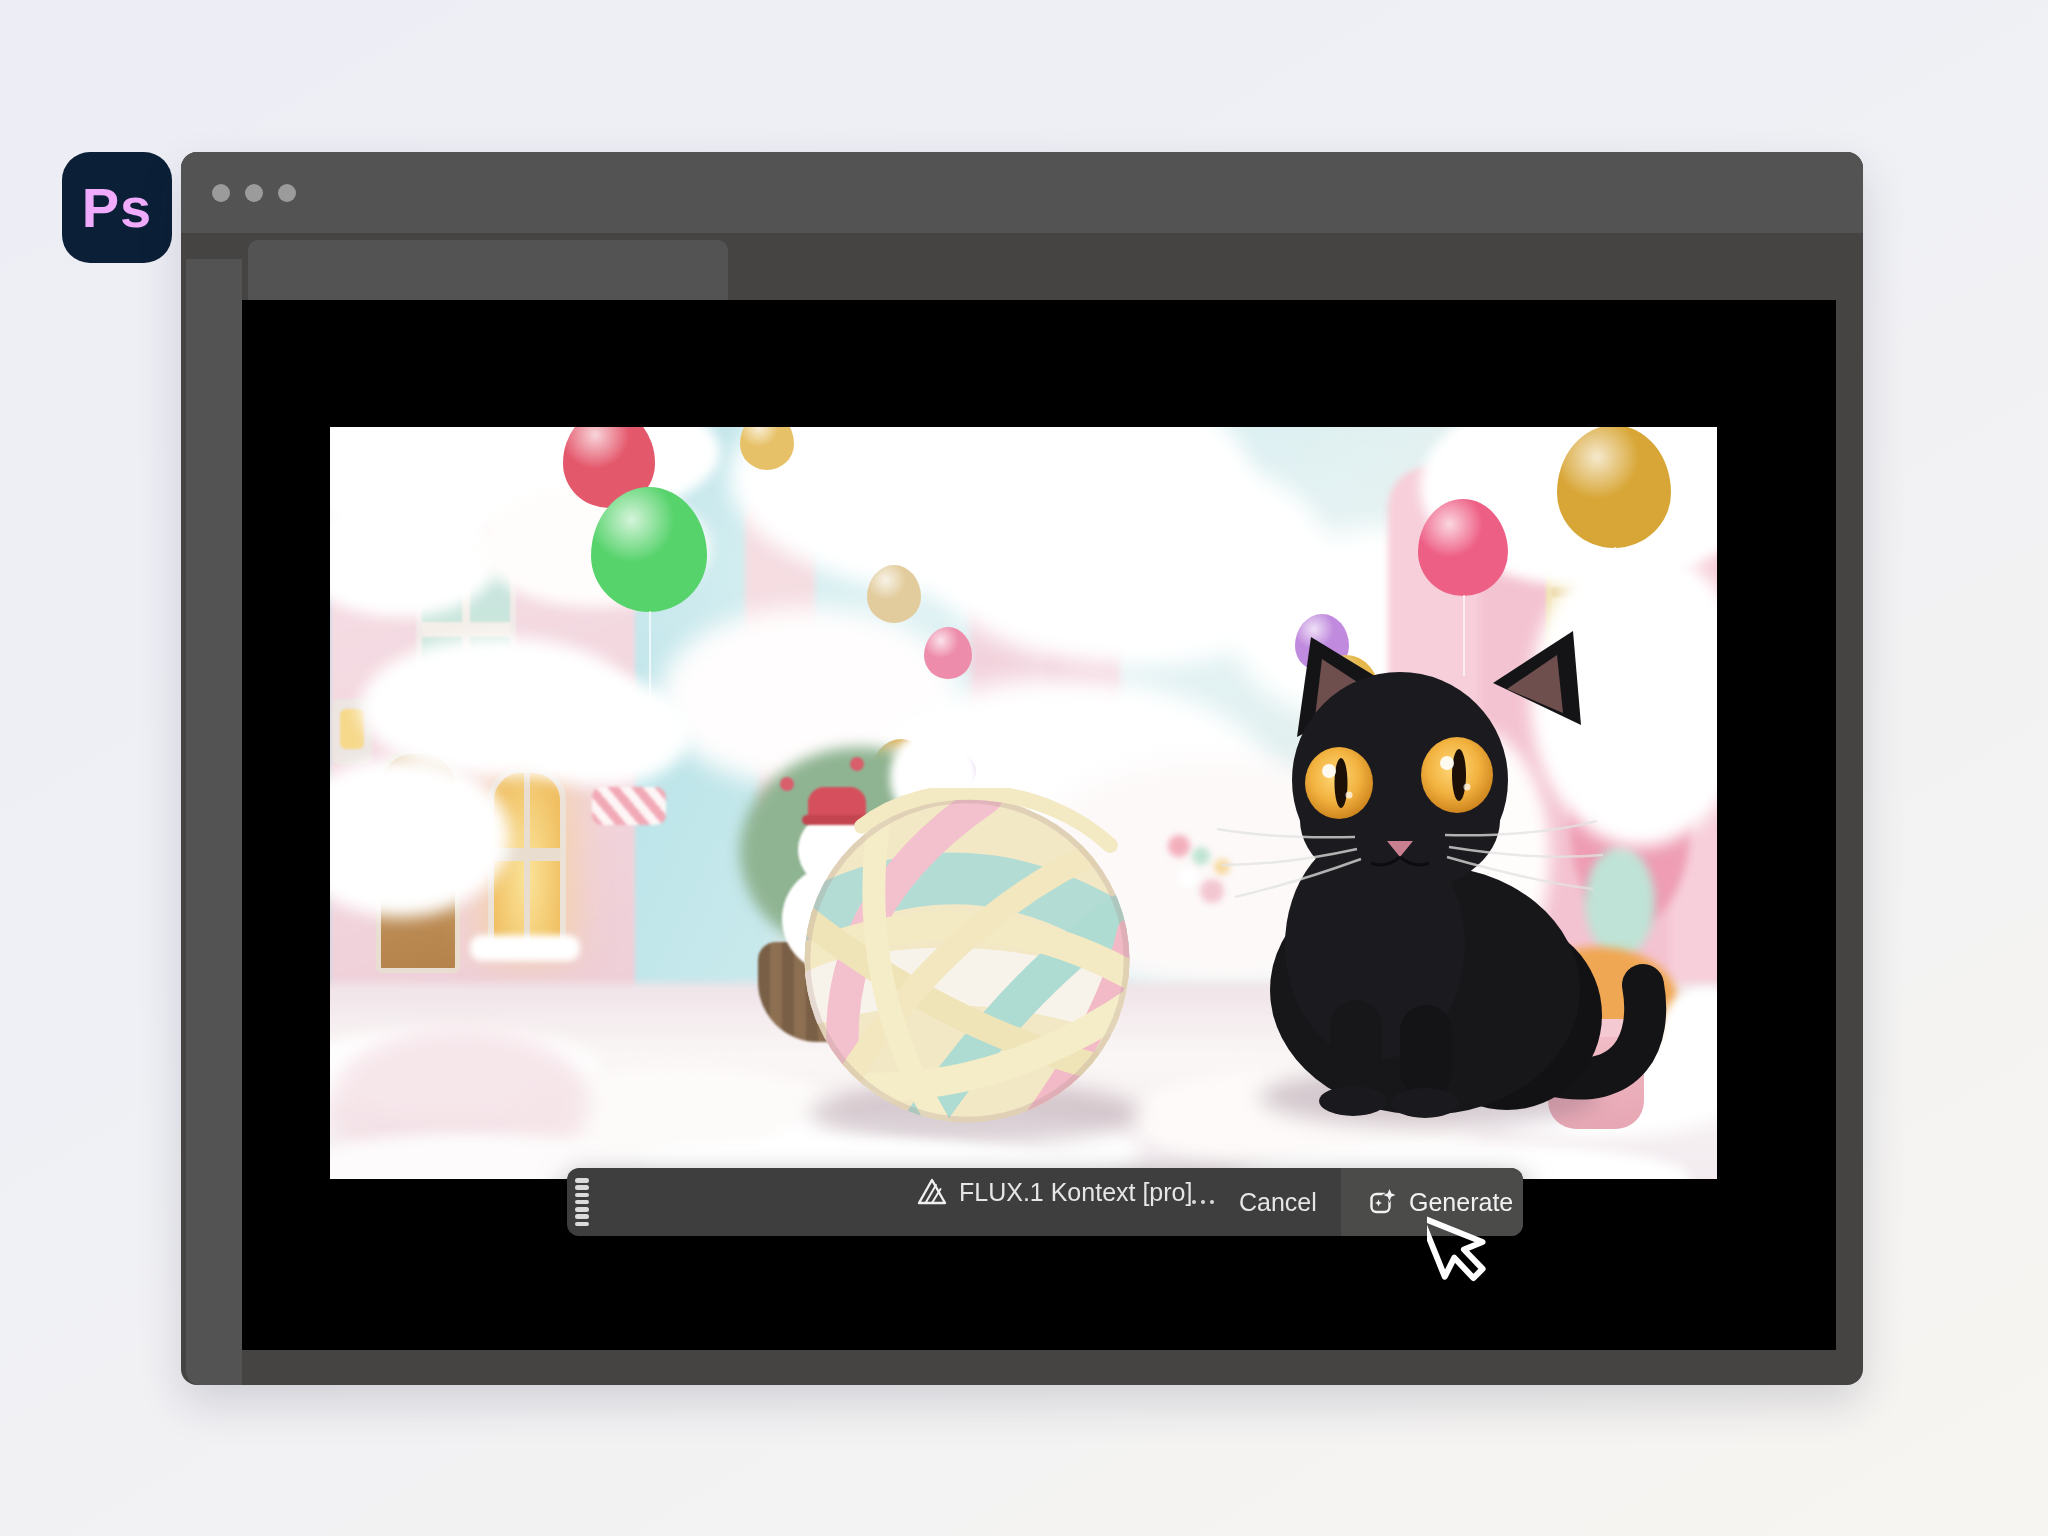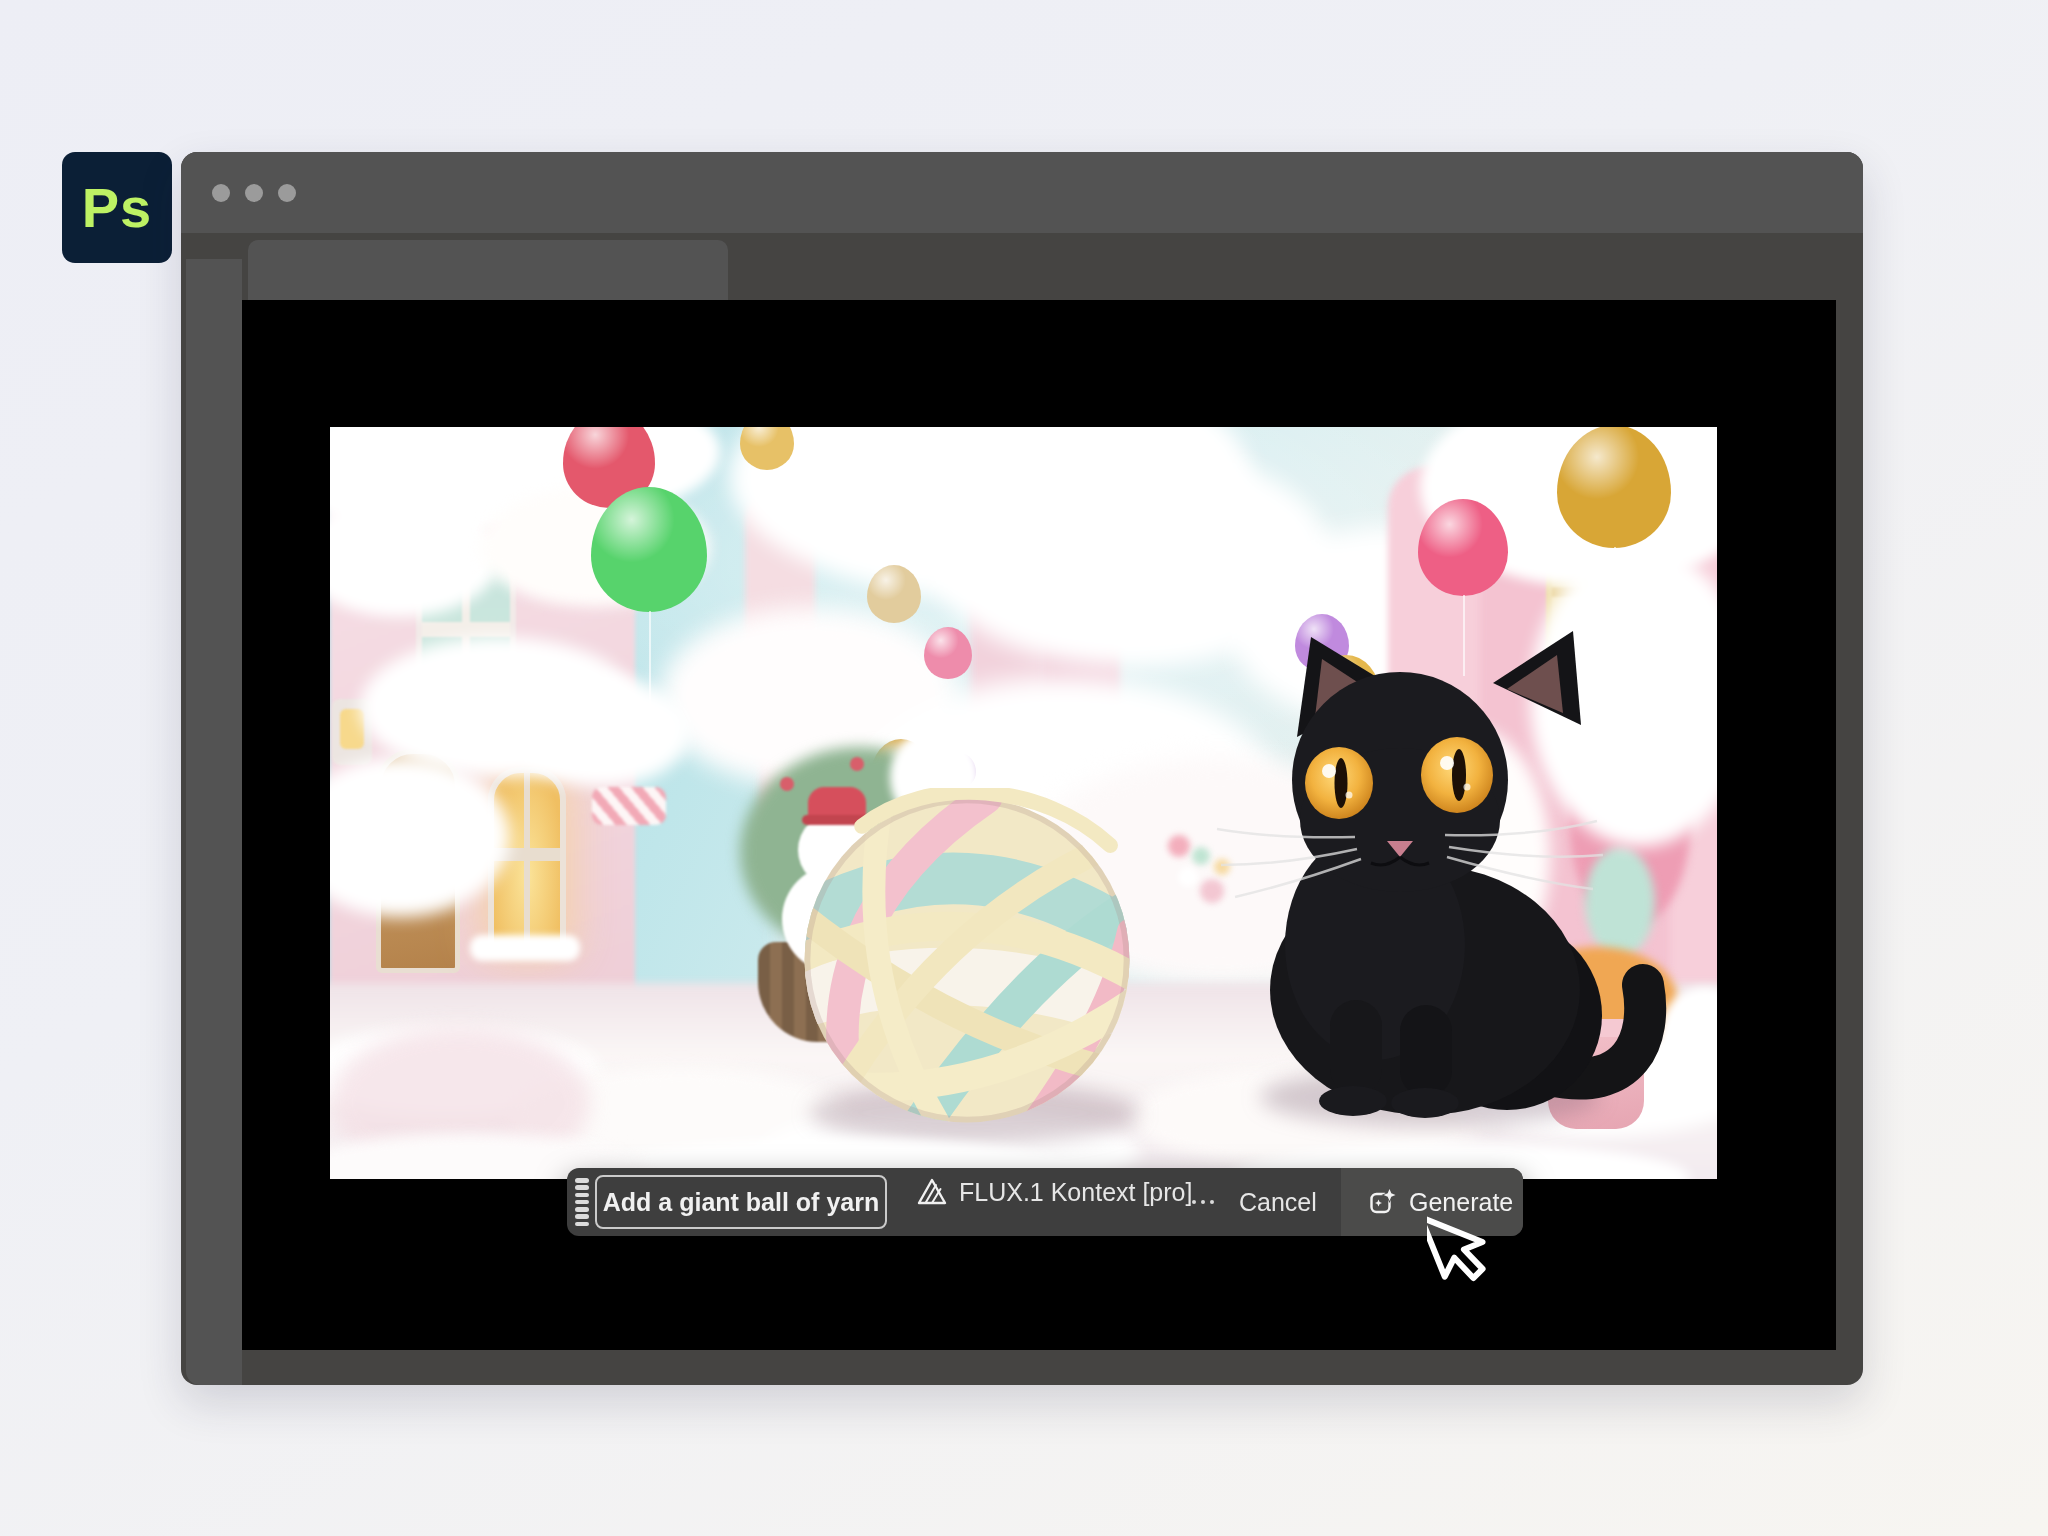--- a/index.html
+++ b/index.html
@@ -5,22 +5,22 @@
   html,body{margin:0;padding:0;}
   body{
     width:2048px;height:1536px;position:relative;overflow:hidden;
     background:linear-gradient(150deg,#edeef5 0%,#eff0f5 40%,#f7f5f1 100%);
     font-family:"Liberation Sans","DejaVu Sans",sans-serif;
   }
   .abs{position:absolute;}
   .s{position:absolute;border-radius:50%;}
   
   .ps-logo{
-    left:62px;top:152px;width:110px;height:111px;border-radius:13px;
-    background:#0b1f36;color:#bef264;font-weight:bold;font-size:56px;
+    left:62px;top:152px;width:110px;height:111px;border-radius:28px;
+    background:#0b1f36;color:#f0abfc;font-weight:bold;font-size:56px;
     display:flex;align-items:center;justify-content:center;letter-spacing:1px;
   }
   
   .window{
     left:181px;top:152px;width:1682px;height:1233px;border-radius:16px;
     background:#454442;box-shadow:0 18px 44px rgba(40,40,70,.16);
   }
   .titlebar{
     left:0;top:0;width:100%;height:81px;background:#535353;
     border-radius:16px 16px 0 0;display:flex;align-items:center;
@@ -281,21 +281,20 @@
     <div class="abs floatbar">
       <div class="abs handle">
         <i></i>
           <i></i>
           <i></i>
           <i></i>
           <i></i>
           <i></i>
           <i></i>
       </div>
-      <input class="abs prompt" type="text" value="Add a giant ball of yarn" style="">
       <div class="abs model">
         <svg width="30" height="30" viewBox="0 0 30 30" fill="none" stroke="#f0f0f0" stroke-linejoin="round" stroke-linecap="round">
           <path d="M15 3 L28 26 H2 Z" stroke-width="2.4"></path>
           <path d="M8.5 26 L19 8" stroke-width="2"></path>
           <path d="M15 26 L23.5 12" stroke-width="2"></path>
         </svg>
         <span>FLUX.1 Kontext [pro]</span>
       </div>
       <div class="abs more" title="">
         <i></i>

